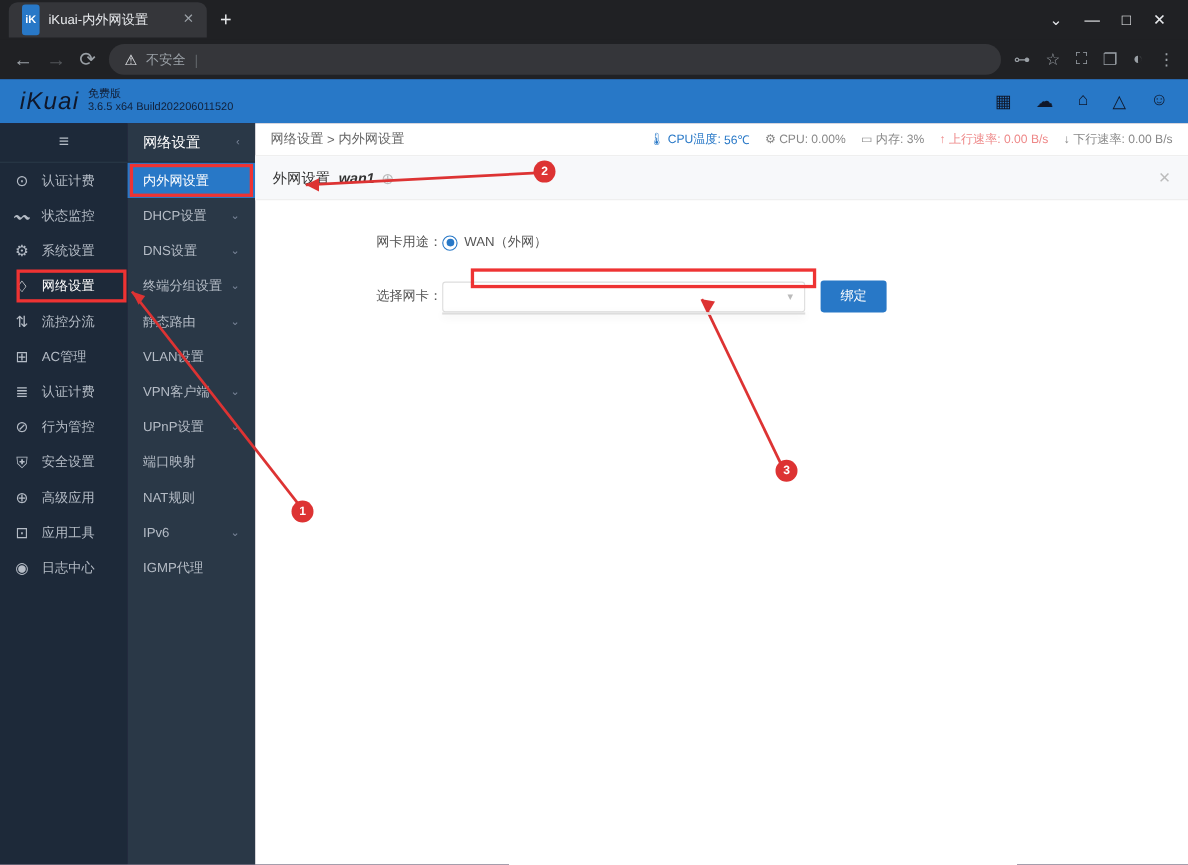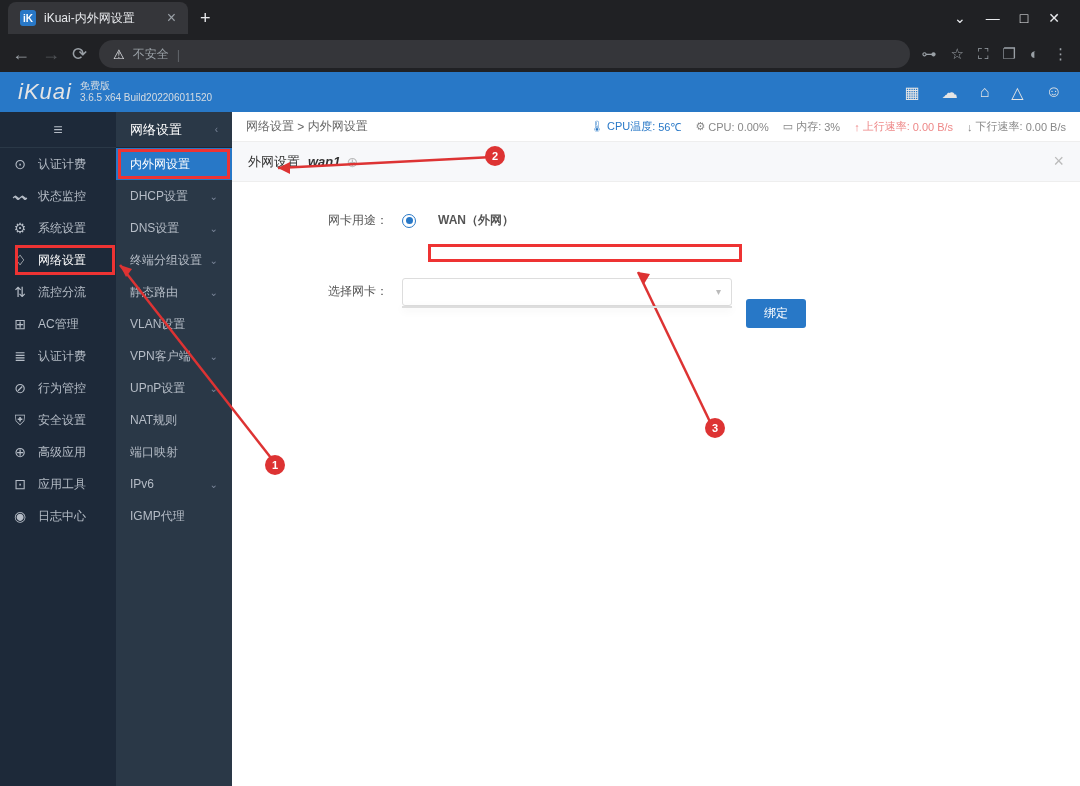--- a/index.html
+++ b/index.html
@@ -2,36 +2,36 @@
 <html><head>
   <meta charset="utf-8">
   <style>
     * { margin: 0; padding: 0; box-sizing: border-box; font-family: "Microsoft YaHei", Arial, sans-serif; }
     body { width: 1080px; height: 786px; background: #2a1a3a; overflow: hidden; position: relative; }
     
     
     .browser-chrome { background: #202124; }
     .tab-bar { height: 36px; display: flex; align-items: center; padding: 0 8px; }
     .tab { background: #35363a; height: 32px; display: flex; align-items: center; padding: 0 12px; border-radius: 8px 8px 0 0; color: #e8eaed; font-size: 12px; min-width: 180px; gap: 8px; }
-    .tab-favicon { width: 16px; height: 16px; background: #2878c7; border-radius: 3px; display: flex; align-items: center; justify-content: center; color: white; font-size: 10px; font-weight: bold; }
+    .tab-favicon { width: 16px; height: 28px; background: #2878c7; border-radius: 3px; display: flex; align-items: center; justify-content: center; color: white; font-size: 10px; font-weight: bold; }
     .tab-close { margin-left: auto; color: #9aa0a6; cursor: pointer; font-size: 16px; }
     .new-tab { color: #e8eaed; margin-left: 12px; font-size: 18px; cursor: pointer; }
     .window-controls { margin-left: auto; display: flex; gap: 20px; color: #e8eaed; padding-right: 12px; }
     .window-controls span { cursor: pointer; font-size: 14px; }
     
     .addr-bar { height: 36px; display: flex; align-items: center; padding: 0 12px; gap: 12px; background: #202124; }
     .nav-btn { color: #9aa0a6; font-size: 18px; cursor: pointer; }
     .url-box { flex: 1; background: #35363a; height: 28px; border-radius: 14px; display: flex; align-items: center; padding: 0 14px; color: #e8eaed; font-size: 13px; gap: 8px; }
     .url-warn { color: #9aa0a6; font-size: 12px; }
     .url-text { color: #9aa0a6; }
     .url-text .host { color: #e8eaed; }
     .url-right { display: flex; gap: 14px; color: #9aa0a6; font-size: 15px; }
     
     
-    .app-header { background: #2878c7; height: 40px; display: flex; align-items: center; padding: 0 18px; color: #e5e5e5; }
+    .app-header { background: #2878c7; height: 40px; display: flex; align-items: center; padding: 0 18px; color: #0f172a; }
     .logo { font-size: 22px; font-weight: 300; font-style: italic; letter-spacing: 1px; }
     .logo-sub { font-size: 10px; line-height: 1.2; margin-left: 8px; opacity: 0.9; }
     .header-icons { margin-left: auto; display: flex; gap: 22px; font-size: 16px; }
     .header-icons span { cursor: pointer; }
     
     
     .main { display: flex; height: calc(786px - 36px - 36px - 40px); }
     
     .sidebar1 { width: 116px; background: #1d2939; color: #b5bcc6; }
     .sidebar1-toggle { height: 36px; display: flex; align-items: center; justify-content: center; border-bottom: 1px solid #2a3847; }
@@ -50,32 +50,32 @@
     .status-strip { margin-left: auto; display: flex; gap: 14px; font-size: 11px; color: #888; }
     .status-strip span { display: flex; align-items: center; gap: 3px; }
     
     .page-title { height: 40px; display: flex; align-items: center; padding: 0 16px; font-size: 13px; color: #333; background: #f7f8fa; border-bottom: 1px solid #eee; }
     .page-title b { margin-left: 8px; font-weight: 600; font-style: italic; }
     .page-title .add { margin-left: 6px; color: #bbb; font-size: 14px; }
     .page-title .close { margin-left: auto; color: #bbb; font-size: 18px; cursor: pointer; }
     
     .form { padding: 30px 60px; font-size: 12px; color: #555; }
     .form-row { display: flex; align-items: center; margin-bottom: 26px; }
-    .form-label { width: 110px; text-align: right; padding-right: 14px; }
-    .radio { display: flex; align-items: center; gap: 22px; font-weight: bold; }
+    .form-label { width: 110px; text-align: right; }
+    .radio { display: flex; align-items: center; gap: 6px; }
     .radio-dot { width: 14px; height: 14px; border: 1px solid #2878c7; border-radius: 50%; display: flex; align-items: center; justify-content: center; }
     .radio-dot::after { content: ''; width: 7px; height: 7px; background: #2878c7; border-radius: 50%; }
     
     .select-wrap { position: relative; width: 330px; }
     .select { width: 100%; height: 28px; border: 1px solid #ddd; display: flex; align-items: center; padding: 0 10px; border-radius: 3px; justify-content: space-between; color: #bbb; cursor: pointer; }
     .select .chev { font-size: 10px; }
     .dropdown { position: absolute; top: 28px; left: 0; right: 0; background: #fff; border: 1px solid #ddd; box-shadow: 0 2px 8px rgba(0,0,0,0.1); z-index: 10; }
     .dropdown-opt { padding: 5px 10px; font-size: 11px; color: #666; cursor: pointer; }
     
-    .bind-btn { background: #2878c7; color: #fff; padding: 6px 18px; border-radius: 3px; margin-left: 14px; font-size: 12px; cursor: pointer; margin-top: 44px; }
+    .bind-btn { background: #2878c7; color: #fff; padding: 6px 18px; border-radius: 3px; margin-left: 14px; font-size: 12px; cursor: pointer; }
     
     
     .anno-box { position: absolute; border: 3px solid #e33; pointer-events: none; }
     .anno-circle { position: absolute; width: 20px; height: 20px; background: #d33; border-radius: 50%; color: #fff; font-size: 11px; display: flex; align-items: center; justify-content: center; font-weight: bold; }
     .anno-arrow { position: absolute; pointer-events: none; }
     
     .watermark { position: absolute; right: 20px; bottom: 20px; color: rgba(255,255,255,0.15); font-size: 18px; font-weight: bold; display: flex; align-items: center; gap: 6px; }
     .watermark-circle { width: 34px; height: 34px; border: 2px solid rgba(255,255,255,0.15); border-radius: 50%; display: flex; align-items: center; justify-content: center; font-size: 16px; }
   </style>
 </head>
@@ -215,24 +215,24 @@
         </div>
         <div class="sidebar2-item">
           <span>VPN客户端</span>
           <span class="chev">⌄</span>
         </div>
         <div class="sidebar2-item">
           <span>UPnP设置</span>
           <span class="chev">⌄</span>
         </div>
         <div class="sidebar2-item">
+          <span>端口映射</span>
+        </div>
+        <div class="sidebar2-item">
           <span>NAT规则</span>
-        </div>
-        <div class="sidebar2-item">
-          <span>端口映射</span>
         </div>
         <div class="sidebar2-item">
           <span>IPv6</span>
           <span class="chev">⌄</span>
         </div>
         <div class="sidebar2-item">
           <span>IGMP代理</span>
         </div>
       </div>
   </div>

